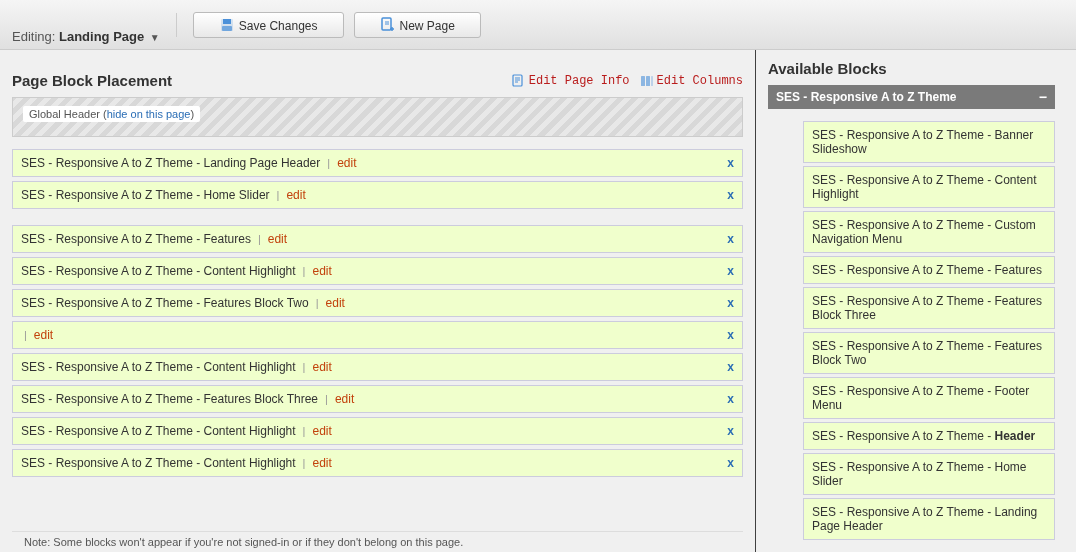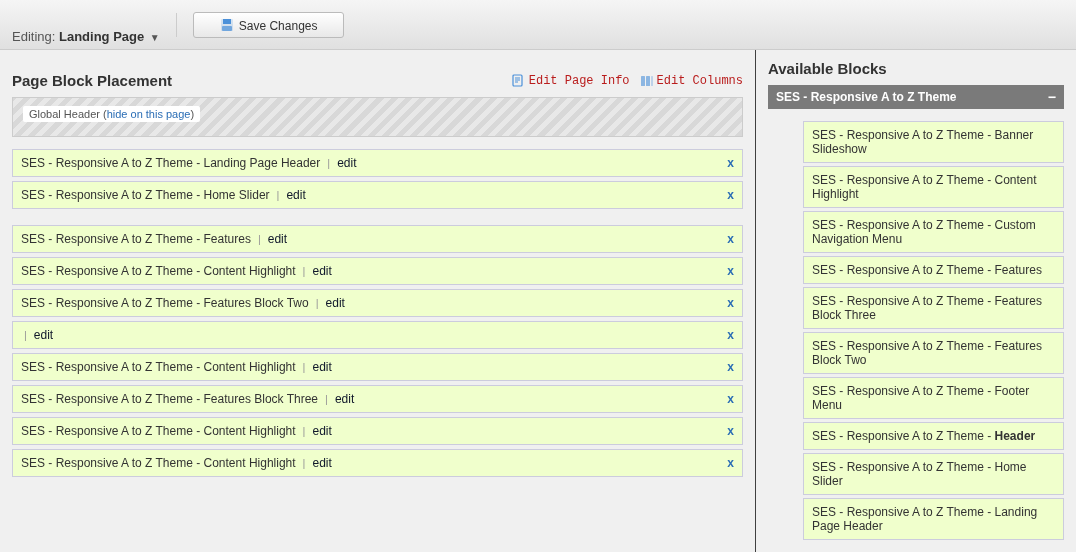--- a/index.html
+++ b/index.html
@@ -101,21 +101,21 @@
       border: 1px solid #ccd;
       padding: 6px 8px;
       margin-bottom: 4px;
       display: flex;
       align-items: center;
       justify-content: space-between;
       cursor: pointer;
     }
     .block-item-left { display: flex; align-items: center; gap: 4px; }
     .block-item-text { color: #333; font-size: 12px; }
-    .block-edit-link { color: #0f172a; font-size: 12px; text-decoration: none; cursor: pointer; }
+    .block-edit-link { color: #c2410c; font-size: 12px; text-decoration: none; cursor: pointer; }
     .block-separator { color: #999; font-size: 11px; margin: 0 3px; }
     .block-remove { color: #2a6db5; font-size: 12px; cursor: pointer; font-weight: bold; }
 
     
     #block-list-scroll::-webkit-scrollbar { width: 12px; }
     #block-list-scroll::-webkit-scrollbar-track { background: #e0e0e0; }
     #block-list-scroll::-webkit-scrollbar-thumb { background: #aaa; border: 1px solid #999; }
 
     
     #bottom-note {
@@ -125,21 +125,21 @@
       background: #f0f0f0;
       border-top: 1px solid #ddd;
     }
 
     
     #right-panel {
       width: 320px;
       background: #f0f0f0;
       display: flex;
       flex-direction: column;
-      padding: 10px 12px 0 12px;
+      padding: 10px 21px 0 12px;
     }
     #right-panel h2 { font-size: 15px; font-weight: bold; color: #333; margin-bottom: 8px; }
 
     #available-blocks-scroll {
       flex: 1;
       overflow-y: scroll;
       overflow-x: hidden;
     }
     #available-blocks-scroll::-webkit-scrollbar { width: 12px; }
     #available-blocks-scroll::-webkit-scrollbar-track { background: #e0e0e0; }
@@ -193,20 +193,30 @@
     <span class="dropdown-arrow">▼</span>
   </span>
   <div class="separator-v"></div>
   <button class="top-btn">
     <svg class="btn-icon" viewBox="0 0 16 16" fill="none" xmlns="http://www.w3.org/2000/svg">
       <rect x="2" y="2" width="12" height="12" rx="1" fill="#4a90d9" opacity="0.2"></rect>
       <rect x="4" y="2" width="8" height="5" fill="#4a90d9"></rect>
       <rect x="3" y="9" width="10" height="5" rx="1" fill="#4a90d9" opacity="0.7"></rect>
     </svg>
     <span>Save Changes</span>
+  </button>
+  <button class="top-btn">
+    <svg class="btn-icon" viewBox="0 0 16 16" xmlns="http://www.w3.org/2000/svg">
+      <rect x="2" y="1" width="9" height="12" rx="1" fill="none" stroke="#4a90d9" stroke-width="1.5"></rect>
+      <line x1="5" y1="5" x2="9" y2="5" stroke="#4a90d9" stroke-width="1"></line>
+      <line x1="5" y1="7" x2="9" y2="7" stroke="#4a90d9" stroke-width="1"></line>
+      <line x1="12" y1="10" x2="12" y2="14" stroke="#4a90d9" stroke-width="1.5"></line>
+      <line x1="10" y1="12" x2="14" y2="12" stroke="#4a90d9" stroke-width="1.5"></line>
+    </svg>
+    <span>New Page</span>
   </button>
 </div>
 
 <div id="main-area">
 
   <div id="left-panel">
     <div id="left-header">
       <h2>Page Block Placement</h2>
       <div id="left-header-actions">
         <a class="action-link">
@@ -322,20 +332,23 @@
               <span class="block-item-text">SES - Responsive A to Z Theme - Content Highlight</span>
               <span class="block-separator">|</span>
               <a class="block-edit-link">edit</a>
             </div>
             <span class="block-remove">x</span>
           </div>
         </div>
       </div>
     </div>
 
+    <div id="bottom-note">
+      <span>Note: Some blocks won't appear if you're not signed-in or if they don't belong on this page.</span>
+    </div>
   </div>
 
   <div id="right-panel">
     <h2>Available Blocks</h2>
 
     <div id="available-blocks-scroll">
       <div class="avail-section-header">
         <span>SES - Responsive A to Z Theme</span>
         <span class="minus-btn">−</span>
       </div>

